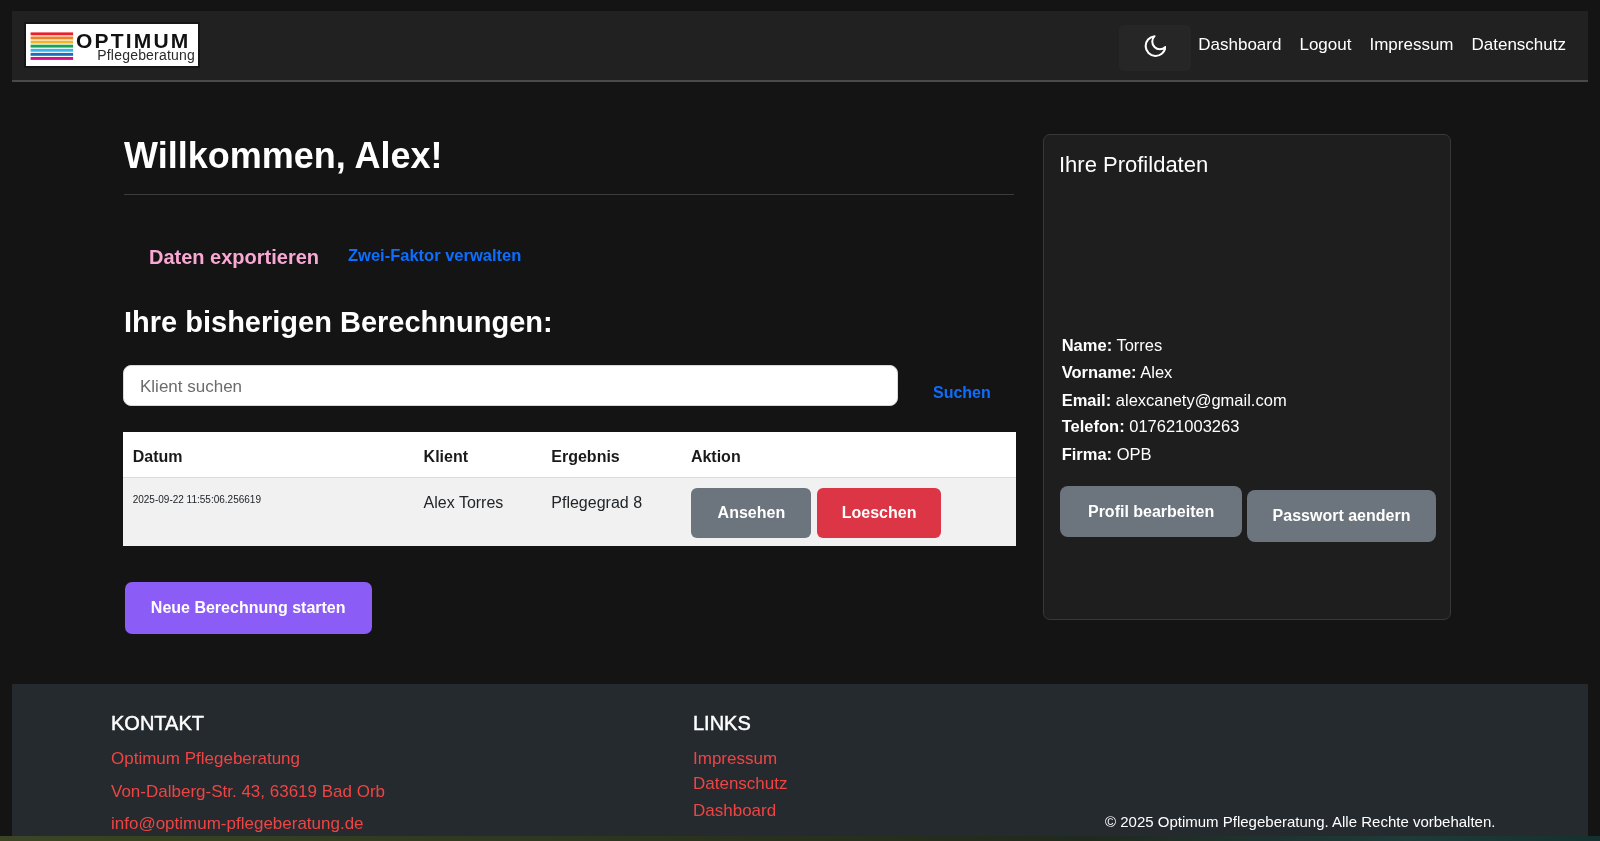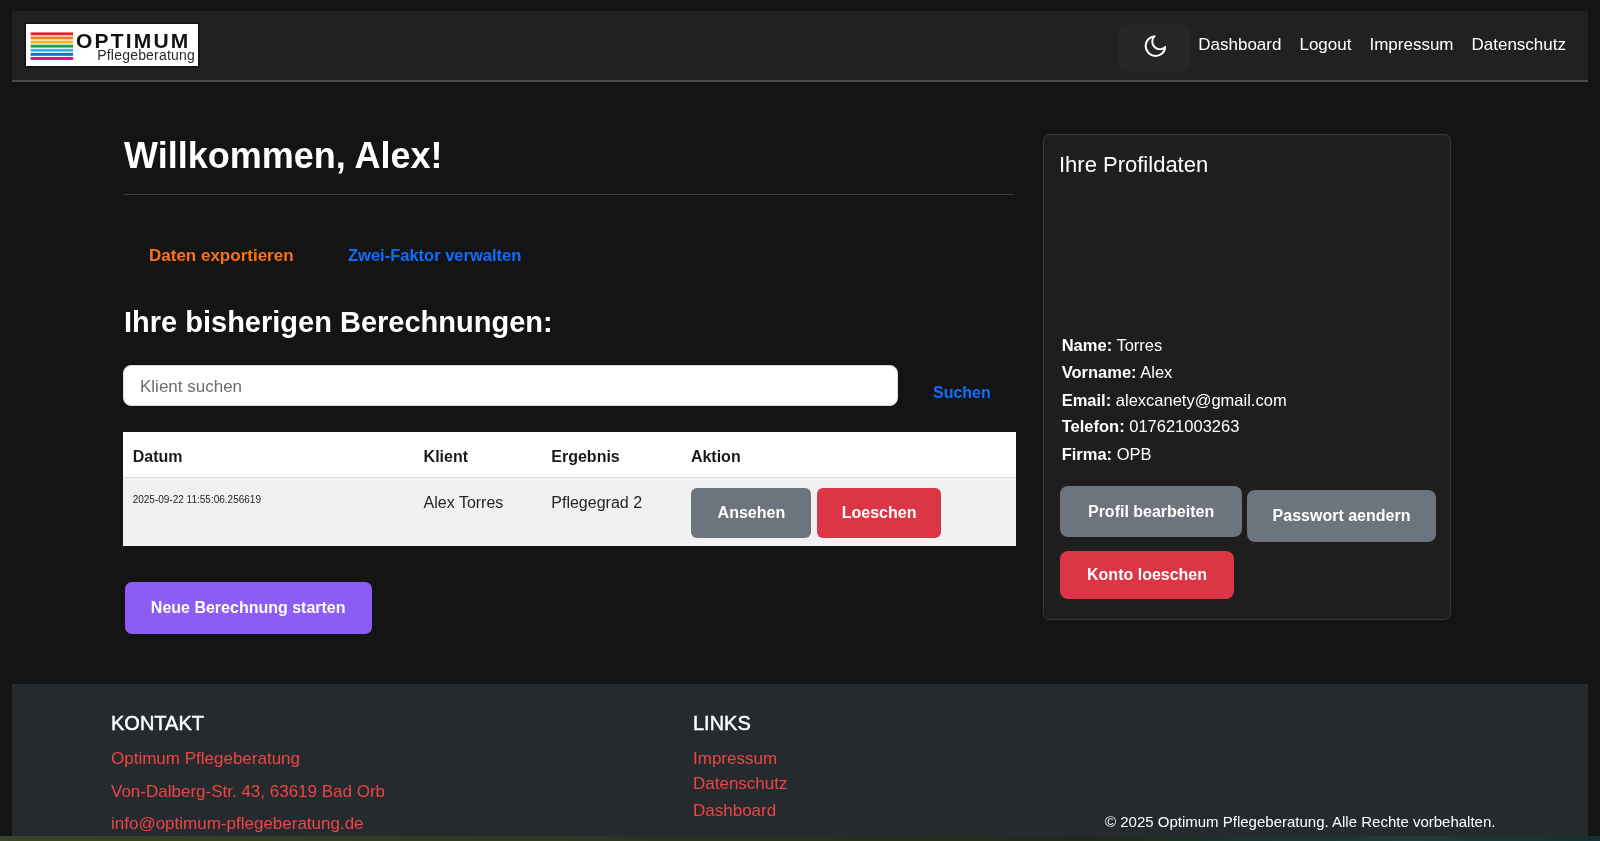--- a/index.html
+++ b/index.html
@@ -12,21 +12,21 @@
             background:#212121; border-bottom:2px solid #4a4a4a; }
   .logo { position:absolute; left:12px; top:11px; width:176px; height:46px; background:#ffffff; border:2px solid #161616; }
   .navlinks { position:absolute; right:22px; top:24px; display:flex; gap:18px;
               font-size:17px; color:#ffffff; }
   .moonbtn { position:absolute; left:1107px; top:14px; width:72px; height:46px;
              background:#262626; border-radius:5px; display:flex; align-items:center; justify-content:center; }
 
   
   .h1 { position:absolute; left:124px; top:134.7px; font-size:36px; font-weight:700; color:#fff; }
   .hr1 { position:absolute; left:124px; top:194px; width:890px; height:1px; background:#3c3c3c; }
-  .tab1 { position:absolute; left:149px; top:245.5px; font-size:17px; font-weight:700; color:#f97316; }
+  .tab1 { position:absolute; left:149px; top:245.5px; font-size:20px; font-weight:700; color:#f9a8d4; }
   .tab2 { position:absolute; left:348px; top:245.5px; font-size:16.5px; font-weight:700; color:#0d6efd; }
   .h2 { position:absolute; left:124px; top:306.2px; font-size:29px; font-weight:700; color:#fff; }
 
   .search { position:absolute; left:123px; top:365px; width:775px; height:41px;
             background:#fff; border-radius:8px; border:1px solid #d9d9d9; }
   .search span { position:absolute; left:16px; top:11px; font-size:17px; color:#6c6c6c; }
   .suchen { position:absolute; left:933px; top:383.5px; font-size:16px; font-weight:700; color:#0d6efd; }
 
   .thead { position:absolute; left:123px; top:431.7px; width:893px; height:45.5px; background:#ffffff; }
   .trow  { position:absolute; left:123px; top:477.2px; width:893px; height:68.8px; background:#f1f1f1;
@@ -106,37 +106,36 @@
 
 <div class="thead">
   <span class="th" style="left:9.7px;">Datum</span>
   <span class="th" style="left:300.6px;">Klient</span>
   <span class="th" style="left:428.3px;">Ergebnis</span>
   <span class="th" style="left:567.9px;">Aktion</span>
 </div>
 <div class="trow">
   <span class="td" style="left:9.7px; font-size:10px; top:16.2px;">2025-09-22 11:55:06.256619</span>
   <span class="td" style="left:300.6px;">Alex Torres</span>
-  <span class="td" style="left:428.3px;">Pflegegrad 2</span>
+  <span class="td" style="left:428.3px;">Pflegegrad 8</span>
   <div class="btn btn-ansehen">Ansehen</div>
   <div class="btn btn-loeschen">Loeschen</div>
 </div>
 
 <div class="btn btn-neu">Neue Berechnung starten</div>
 
 <div class="card">
   <div class="cardtitle">Ihre Profildaten</div>
   <div class="field" style="top:201.3px;"><b>Name:</b> Torres</div>
   <div class="field" style="top:228.6px;"><b>Vorname:</b> Alex</div>
   <div class="field" style="top:256.0px;"><b>Email:</b> alexcanety@gmail.com</div>
   <div class="field" style="top:282.9px;"><b>Telefon:</b> 017621003263</div>
   <div class="field" style="top:310.6px;"><b>Firma:</b> OPB</div>
   <div class="btn btn-profil">Profil bearbeiten</div>
   <div class="btn btn-pass">Passwort aendern</div>
-  <div class="btn btn-konto">Konto loeschen</div>
 </div>
 
 <div class="footer">
   <div class="f-h" style="left:99px; top:28.2px;">KONTAKT</div>
   <div class="f-t" style="left:99px; top:65.1px;">Optimum Pflegeberatung</div>
   <div class="f-t" style="left:99px; top:98px;">Von-Dalberg-Str. 43, 63619 Bad Orb</div>
   <div class="f-t" style="left:99px; top:129.8px;">info@optimum-pflegeberatung.de</div>
   <div class="f-h" style="left:681px; top:28.4px;">LINKS</div>
   <div class="f-t" style="left:681px; top:65.1px;">Impressum</div>
   <div class="f-t" style="left:681px; top:89.6px;">Datenschutz</div>

